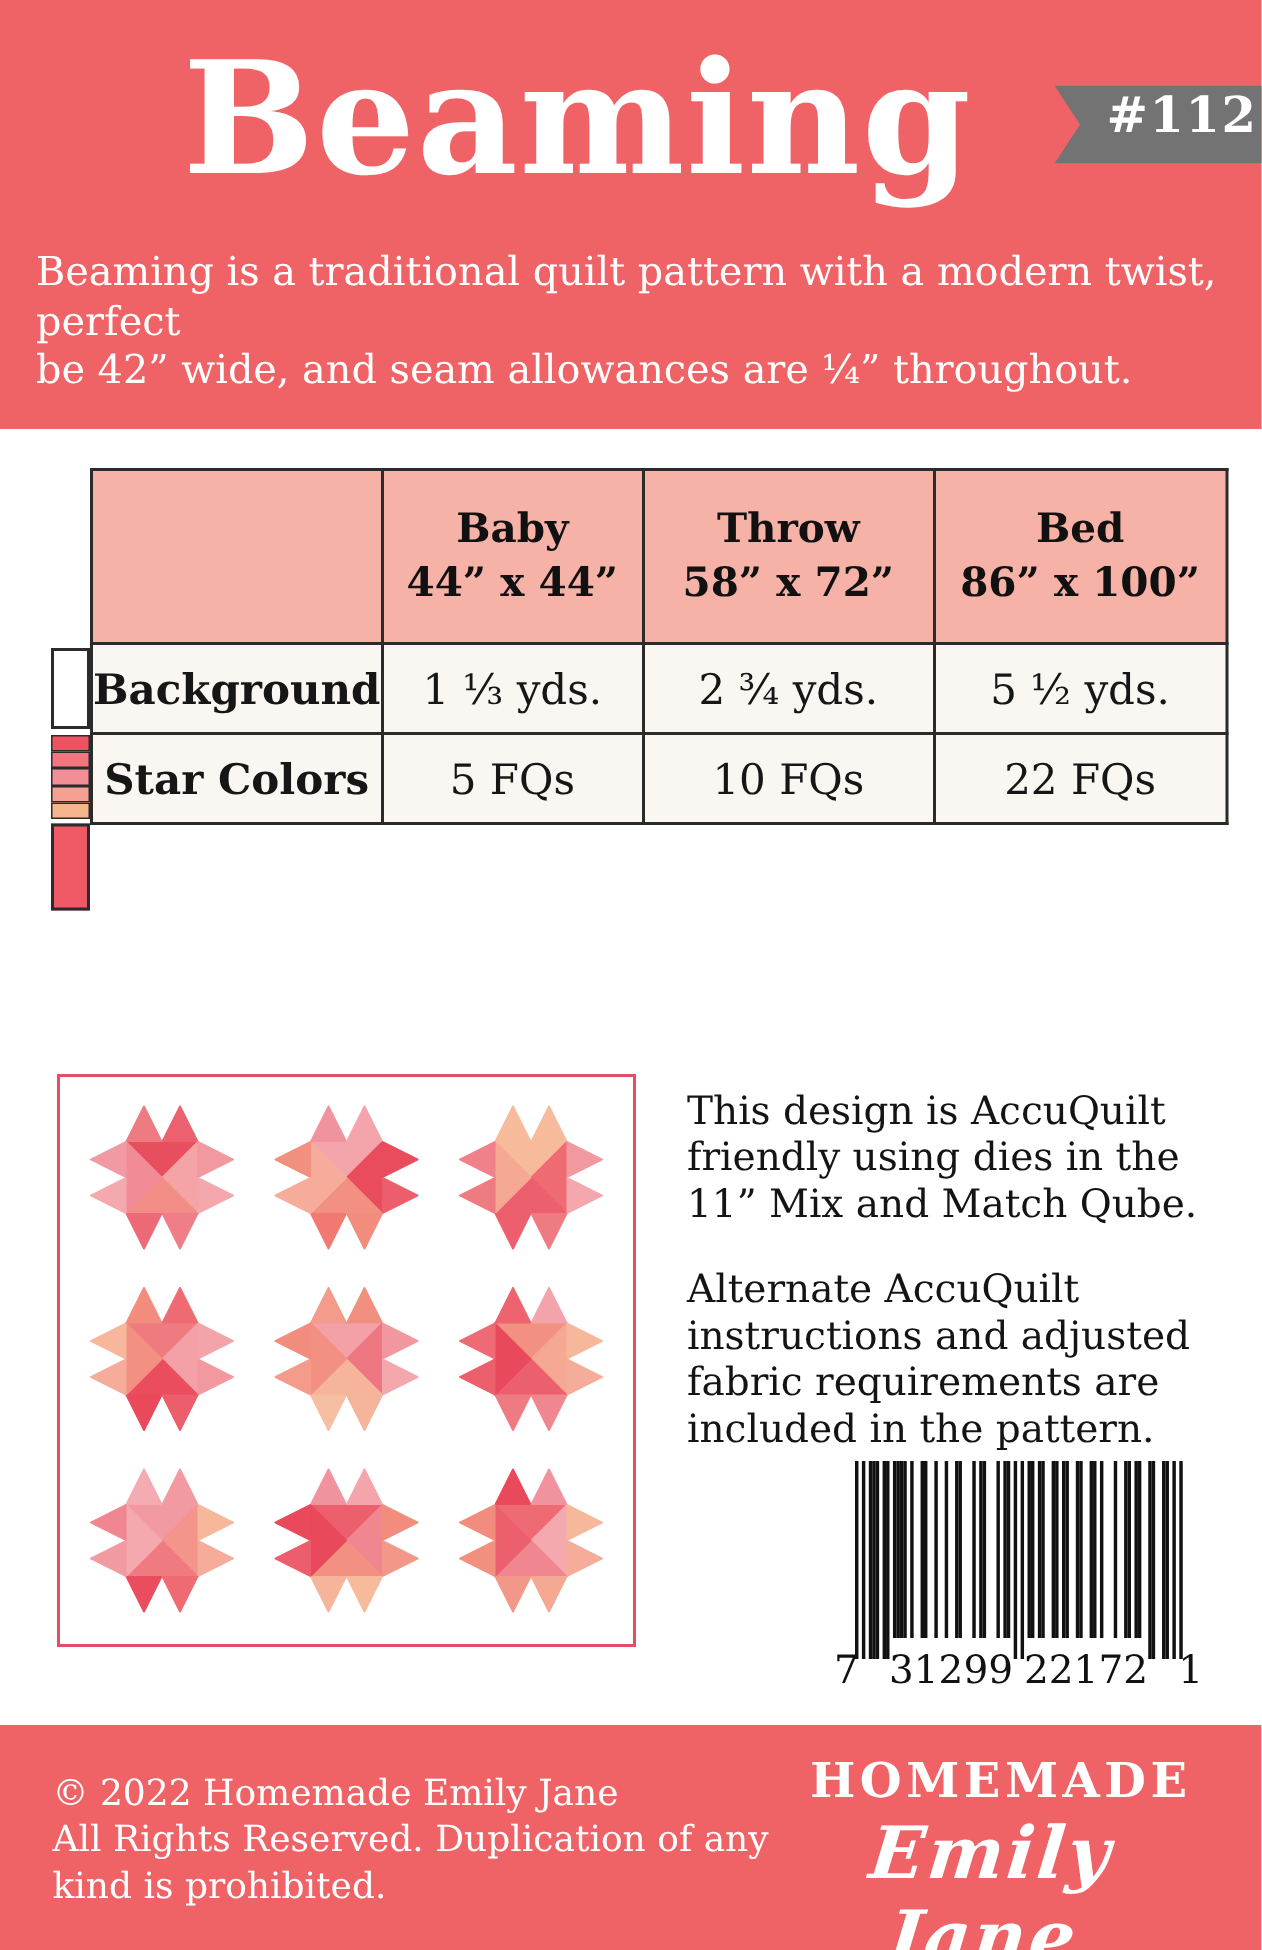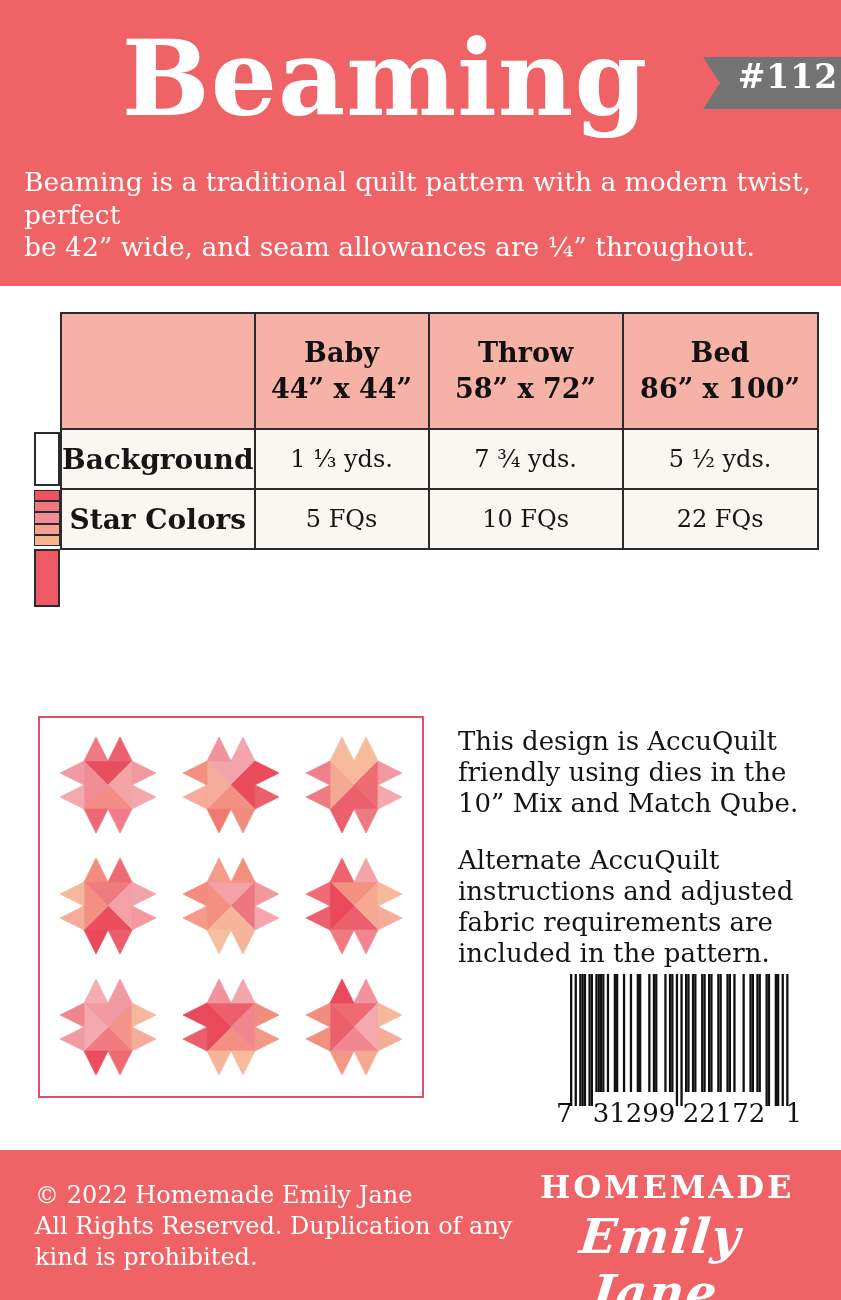--- a/index.html
+++ b/index.html
@@ -20,21 +20,21 @@
     display:flex;align-items:flex-start;justify-content:center;padding-left:14px;box-sizing:border-box;
   }
   .badge-text{color:#ffffff;font-size:33px;font-weight:600;letter-spacing:1px;}
   .desc{position:absolute;left:24px;top:166px;width:800px;color:#ffffff;font-size:26.5px;line-height:1.23;}
   
   .yardage-table{
     position:absolute;left:60px;top:312px;border-collapse:collapse;table-layout:fixed;
   }
   .yardage-table td,.yardage-table th{border:2px solid #2B2B2B;text-align:center;vertical-align:middle;padding:0;}
   .yardage-table th{background:#F6B2A7;height:114px;font-size:27px;font-weight:700;color:#111;line-height:1.35;}
-  .yardage-table td{background:#FAF6F2;height:58px;font-size:24px;color:#161616;}
+  .yardage-table td{background:#FAF6F2;height:58px;font-size:28px;color:#161616;}
   .yardage-table td.row-label{font-weight:700;font-size:28px;}
   .col-label{width:168px;}
   .col-baby{width:174px;}
   .col-throw{width:194px;}
   .col-bed{width:195px;}
   
   .swatch{position:absolute;left:34px;width:26px;box-sizing:border-box;}
   .swatch-background{top:432px;height:54px;background:#FFFFFF;border:2px solid #2B2B2B;}
   .swatch-stack{top:490px;}
   .swatch-strip{width:26px;height:11.2px;box-sizing:border-box;border:1.5px solid #2B2B2B;border-top-width:0.75px;border-bottom-width:0.75px;}
@@ -97,21 +97,21 @@
         <th>
           <div>Bed</div>
           <div>86” x 100”</div>
         </th>
       </tr>
     </thead>
   <tbody>
       <tr>
         <td class="row-label">Background</td>
         <td>1 ⅓ yds.</td>
-        <td>7 ¾ yds.</td>
+        <td>2 ¾ yds.</td>
         <td>5 ½ yds.</td>
       </tr>
       <tr>
         <td class="row-label">Star Colors</td>
         <td>5 FQs</td>
         <td>10 FQs</td>
         <td>22 FQs</td>
       </tr>
     </tbody>
 </table>
@@ -249,21 +249,21 @@
       <polygon points="3,1 4,1.5 3,2" fill="#F6B79B" stroke="#F6B79B" stroke-width="0.03" stroke-linejoin="round"></polygon>
       <polygon points="3,2 4,2.5 3,3" fill="#F5AC9A" stroke="#F5AC9A" stroke-width="0.03" stroke-linejoin="round"></polygon>
       <polygon points="1,3 1.5,4 2,3" fill="#F39888" stroke="#F39888" stroke-width="0.03" stroke-linejoin="round"></polygon>
       <polygon points="2,3 2.5,4 3,3" fill="#F5A892" stroke="#F5A892" stroke-width="0.03" stroke-linejoin="round"></polygon>
       <polygon points="1,1 0,1.5 1,2" fill="#F28D7E" stroke="#F28D7E" stroke-width="0.03" stroke-linejoin="round"></polygon>
       <polygon points="1,2 0,2.5 1,3" fill="#F2907F" stroke="#F2907F" stroke-width="0.03" stroke-linejoin="round"></polygon>
     </svg>
   </div>
 
 <div class="info">
-    <p>This design is AccuQuilt friendly using dies in the 10” Mix and Match Qube.</p>
+    <p>This design is AccuQuilt friendly using dies in the 11” Mix and Match Qube.</p>
     <p>Alternate AccuQuilt instructions and adjusted fabric requirements are included in the pattern.</p>
   </div>
 
 <div class="barcode"><svg viewBox="-22 0 262 156" width="262" height="156">
       <rect x="0.00" y="2" width="2.30" height="132" fill="#111"></rect>
       <rect x="4.60" y="2" width="2.30" height="132" fill="#111"></rect>
       <rect x="9.20" y="2" width="2.30" height="132" fill="#111"></rect>
       <rect x="11.50" y="2" width="2.30" height="132" fill="#111"></rect>
       <rect x="13.80" y="2" width="2.30" height="132" fill="#111"></rect>
       <rect x="18.40" y="2" width="2.30" height="132" fill="#111"></rect>

